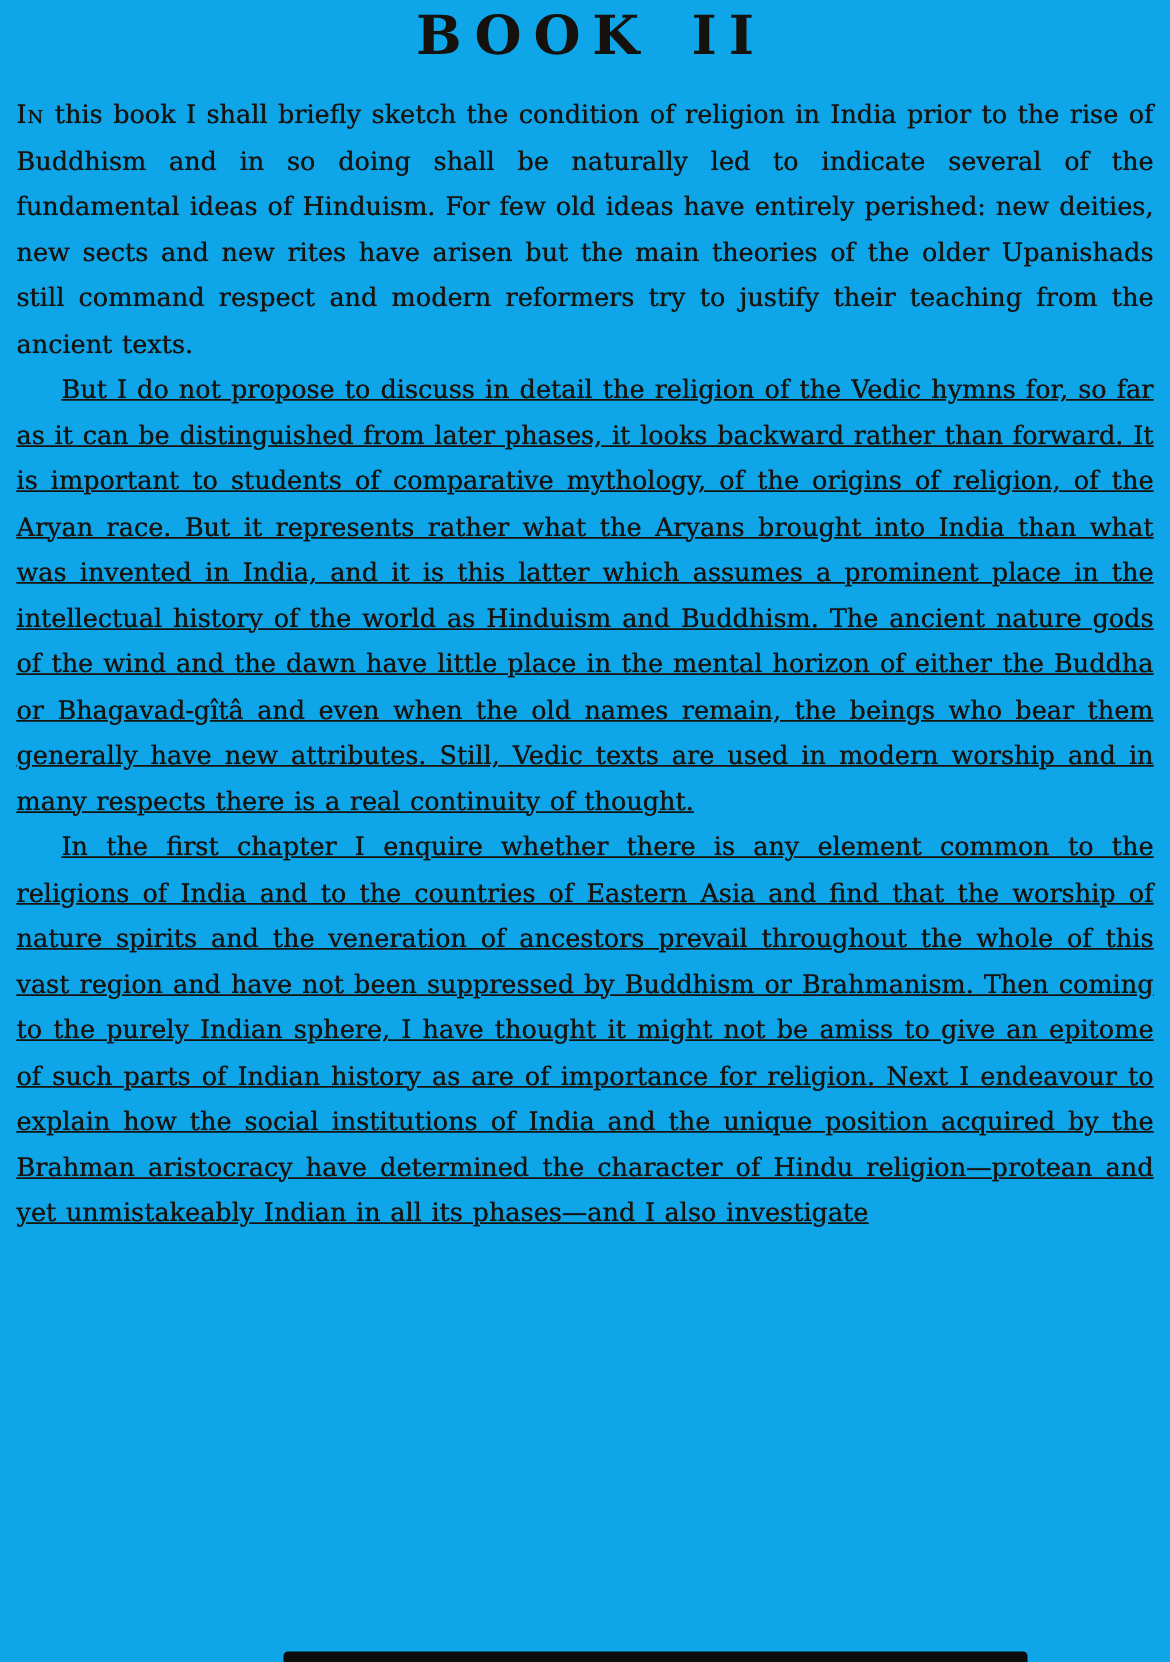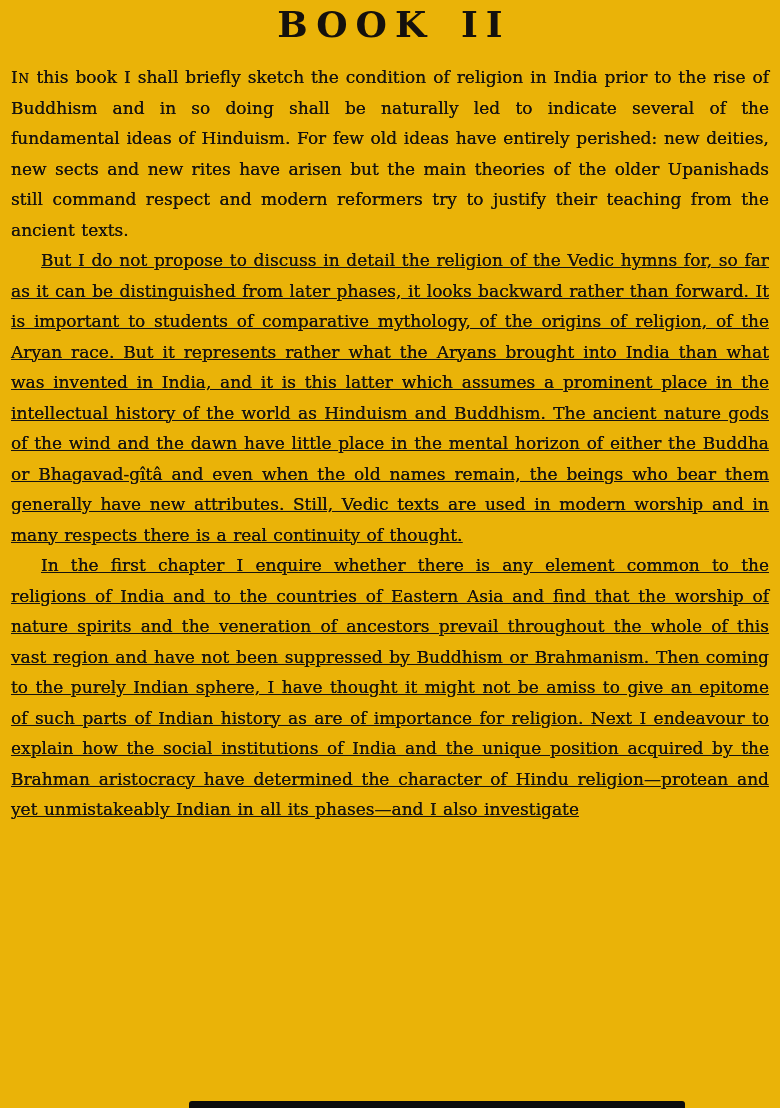--- a/index.html
+++ b/index.html
@@ -5,21 +5,21 @@
     html, body {
       margin: 0;
       padding: 0;
       background: #e8e6e1;
     }
     .page {
       position: relative;
       width: 780px;
       height: 1108px;
       margin: 0 auto;
-      background: #eab308;
+      background: #0ea5e9;
       color: #17130f;
       font-family: "DejaVu Serif", "Liberation Serif", serif;
       overflow: hidden;
       box-sizing: border-box;
     }
     .book-title {
       margin: 0;
       padding-top: 3px;
       text-align: center;
       font-size: 36px;

